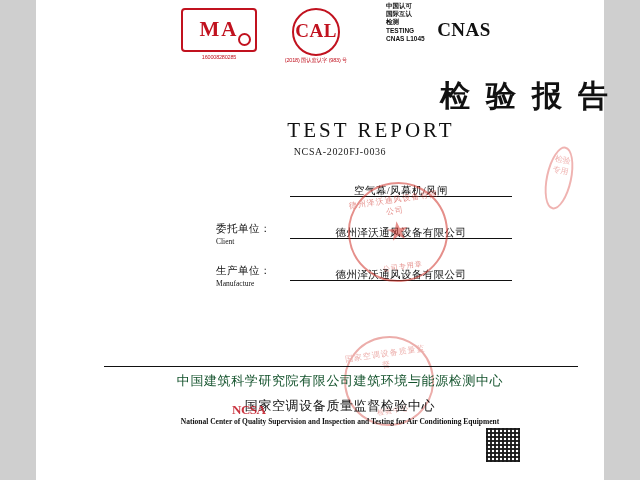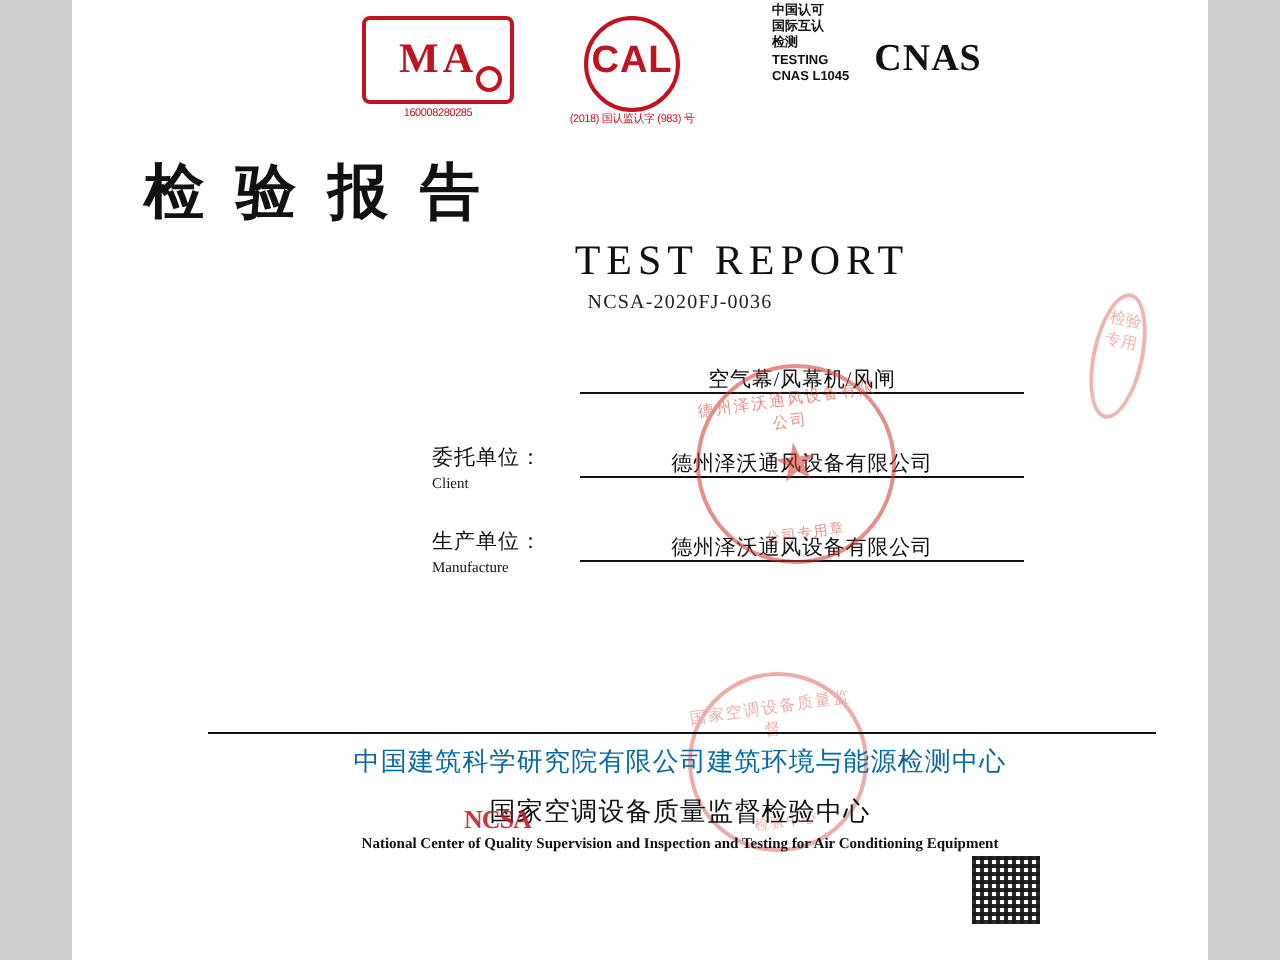--- a/index.html
+++ b/index.html
@@ -95,21 +95,21 @@
   .ma .sub { color: #c1121f; margin-top: 2px; }
 
   
   .cal { left: 92px; width: 96px; }
   .cal-mark {
     width: 44px;
     height: 44px;
     border: 2.5px solid #c1121f;
     border-radius: 50%;
     color: #c1121f;
-    font-family: Liberation Sans, sans-serif;
+    font-family: Liberation Serif, serif;
     font-weight: bold;
     font-size: 19px;
     line-height: 42px;
     letter-spacing: 0.5px;
   }
   .cal .sub { color: #c1121f; margin-top: 1px; }
 
   
   .ilac { left: 192px; width: 56px; }
   .ilac-mark {
@@ -150,21 +150,21 @@
     color: #111;
     white-space: nowrap;
   }
 
   
   .title-cn {
     position: absolute;
     left: 0;
     top: 76px;
     width: 568px;
-    text-align: left;
+    text-align: right;
     font-size: 30px;
     letter-spacing: 16px;
     text-indent: 16px;
     font-weight: bold;
     font-family: "Liberation Serif", serif;
     color: #111;
   }
   .title-en {
     position: absolute;
     left: 0;
@@ -247,21 +247,21 @@
   .footer {
     position: absolute;
     left: 0;
     top: 370px;
     width: 568px;
     text-align: center;
   }
   .f-cn1 {
     font-size: 13px;
     letter-spacing: 0.6px;
-    color: #0369a1;
+    color: #14532d;
     margin-top: 2px;
   }
   .f-en1 {
     font-size: 7.5px;
     font-weight: bold;
     color: #111;
     margin-top: 2px;
     font-family: "Liberation Serif", serif;
   }
   .f-cn2 {

